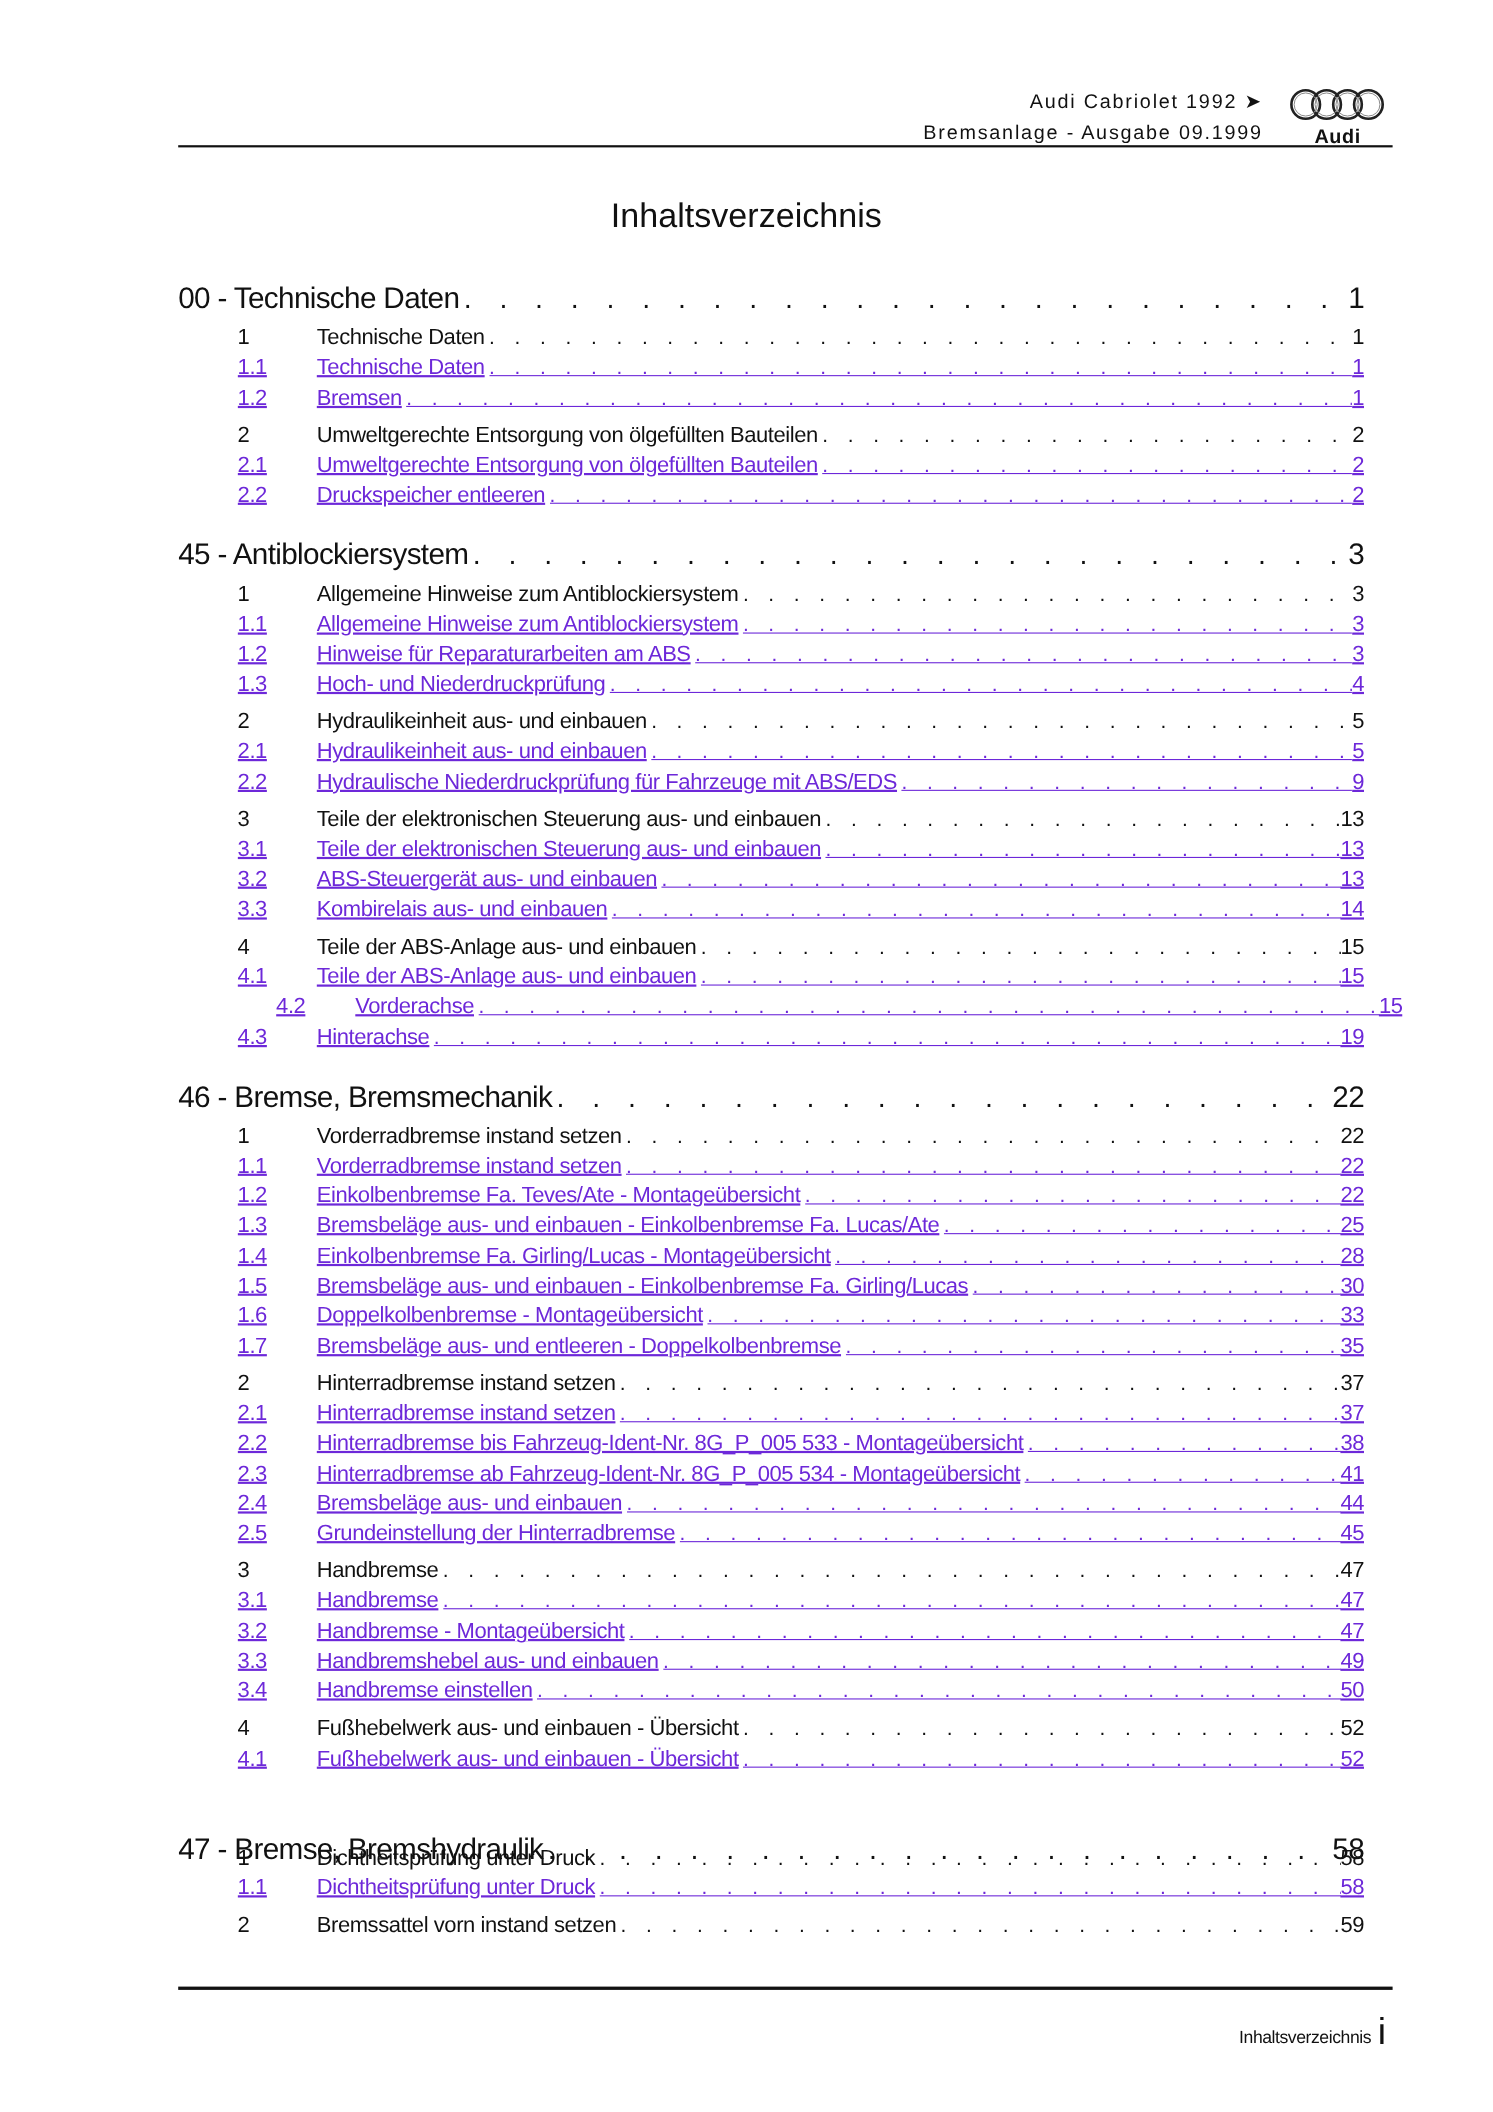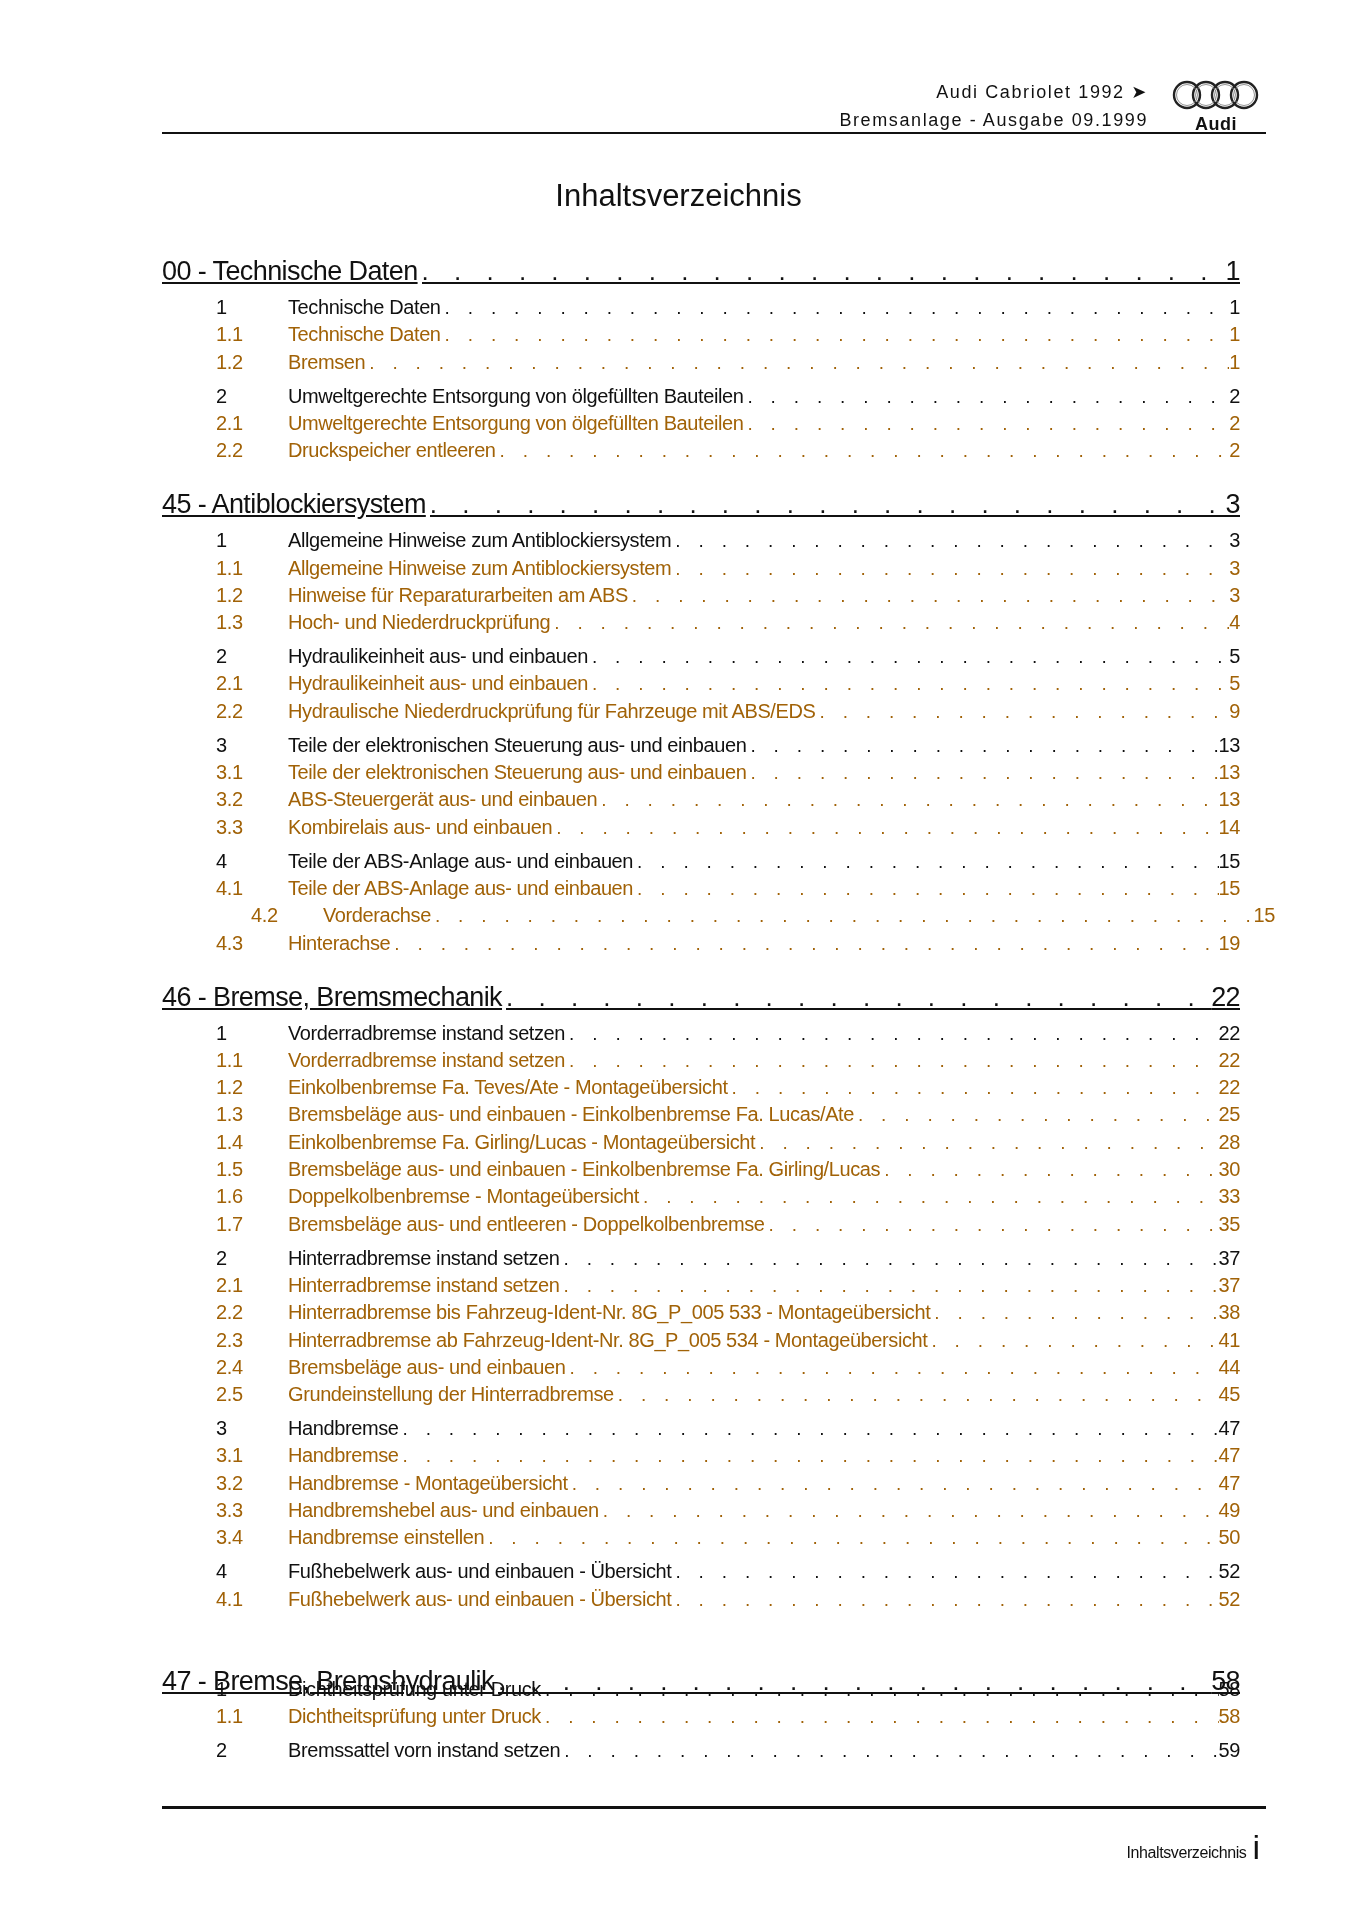--- a/index.html
+++ b/index.html
@@ -14,24 +14,24 @@
                font-weight: bold; font-size: 18px; letter-spacing: 0.5px; color:#111; }
   .page-title { position: absolute; left: 0; right: 0; top: 178px; text-align: center;
                 font-size: 31px; color: #111; }
   .toc { position: absolute; left: 162px; top: 0; width: 1078px; }
   .row { position: absolute; left: 0; width: 1078px; display: flex; align-items: baseline;
          white-space: nowrap; overflow: hidden; }
   .row .num { display: inline-block; flex: 0 0 auto; }
   .row .label { flex: 0 0 auto; padding-right: 4px; }
   .row .dots { flex: 1 1 auto; overflow: hidden; white-space: nowrap; letter-spacing: 5.6px; }
   .row .page { flex: 0 0 auto; text-align: right; }
-  .row.chapter { font-size: 27px; letter-spacing: -0.6px; text-decoration: underline; }
+  .row.chapter { font-size: 27px; letter-spacing: -0.6px; }
   .row.chapter .dots { letter-spacing: 9px; font-size: 26px; }
   .row.l1 { font-size: 20px; left: 54px; width: 1024px; letter-spacing: -0.4px; font-weight: 500; }
-  .row.l2 { font-size: 20px; left: 54px; width: 1024px; letter-spacing: -0.4px; color:#a16207; }
+  .row.l2 { font-size: 20px; left: 54px; width: 1024px; letter-spacing: -0.4px; color:#6d28d9;text-decoration:underline; }
   .row.l1 .num, .row.l2 .num { width: 72px; }
   .row.l1 .dots, .row.l2 .dots { letter-spacing: 6.3px; font-size: 19px; }
   .footer-rule { position: absolute; left: 162px; width: 1104px; top: 1806px; height: 3px; background: #111; }
   .footer-text { position: absolute; right: 97px; top: 1832px; display: flex; align-items: flex-end; }
   .footer-label { font-size: 16px; color: #111; letter-spacing: -0.4px; }
   .footer-page { font-size: 34px; line-height: 30px; margin-left: 6px; font-weight: 300; }
 </style>
 </head>
 <body>
 

